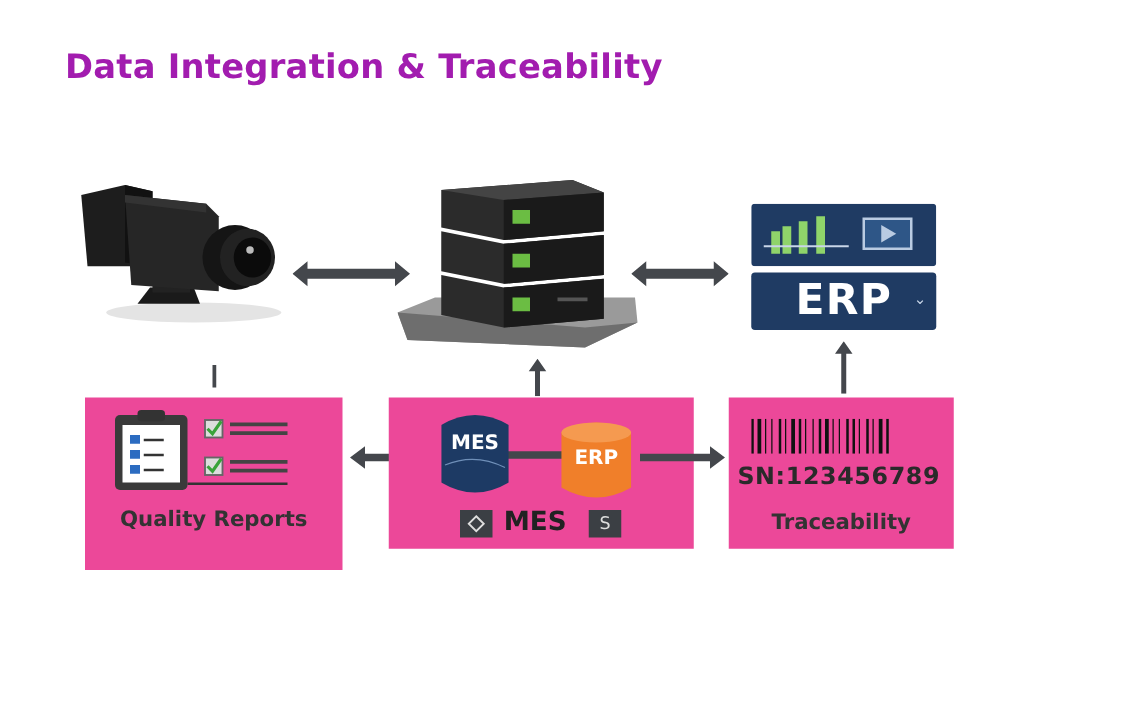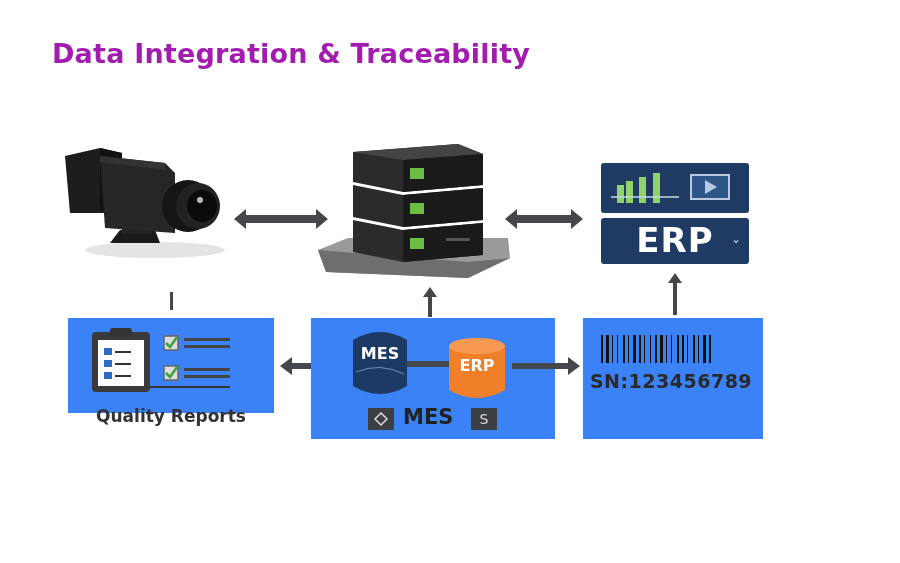--- a/index.html
+++ b/index.html
@@ -1,20 +1,20 @@
 <!DOCTYPE html>
 <html><head>
 <meta charset="utf-8">
 <style>
   html, body { margin:0; padding:0; }
   body { width:900px; height:563px; background:#ffffff; position:relative; overflow:hidden;
          font-family:"DejaVu Sans", sans-serif; }
   .title { position:absolute; left:52px; top:38px; font-size:27px; font-weight:bold; color:#a21caf; letter-spacing:0.2px; }
   .abs { position:absolute; }
-  .panel { position:absolute; background:#3b82f6; }
+  .panel { position:absolute; background:#ec4899; }
   .panel-label { position:absolute; left:0; right:0; text-align:center; font-weight:bold; color:#333; }
   svg { display:block; }
 </style>
 </head>
 <body>
 
 <div class="title">Data Integration &amp; Traceability</div>
 
 <div class="abs" style="left:60px;top:148px;">
   <svg width="170" height="115" viewBox="0 0 170 115">
@@ -93,21 +93,21 @@
     <polygon points="8,0 15,10 10,10 10,30 6,30 6,10 1,10" fill="#44474c"></polygon>
   </svg>
 </div>
 
 <div class="abs" style="left:667px;top:273px;">
   <svg width="16" height="42" viewBox="0 0 16 42">
     <polygon points="8,0 15,10 10,10 10,42 6,42 6,10 1,10" fill="#44474c"></polygon>
   </svg>
 </div>
 
-<div class="panel" style="left:68px;top:318px;width:206px;height:95px;">
+<div class="panel" style="left:68px;top:318px;width:206px;height:138px;">
   <div class="abs" style="left:22px;top:8px;">
     <svg width="145" height="70" viewBox="0 0 145 70">
       <rect x="2" y="6" width="58" height="60" rx="4" fill="#3a3a3a"></rect>
       <rect x="8" y="14" width="46" height="46" fill="#ffffff"></rect>
       <rect x="20" y="2" width="22" height="9" rx="3" fill="#333"></rect>
       <rect x="14" y="22" width="8" height="7" fill="#2c6cc1"></rect>
       <rect x="25" y="25" width="16" height="2" fill="#333"></rect>
       <rect x="14" y="34" width="8" height="7" fill="#2c6cc1"></rect>
       <rect x="25" y="37" width="16" height="2" fill="#333"></rect>
       <rect x="14" y="46" width="8" height="7" fill="#2c6cc1"></rect>
@@ -187,13 +187,14 @@
         <rect x="76" y="0" width="2" height="28" fill="#111"></rect>
         <rect x="81" y="0" width="2" height="28" fill="#111"></rect>
         <rect x="86" y="0" width="1" height="28" fill="#111"></rect>
         <rect x="92" y="0" width="2" height="28" fill="#111"></rect>
         <rect x="97" y="0" width="1" height="28" fill="#111"></rect>
         <rect x="102" y="0" width="3" height="28" fill="#111"></rect>
         <rect x="108" y="0" width="2" height="28" fill="#111"></rect>
       </svg>
   </div>
   <div class="abs" style="left:0;right:4px;top:52px;text-align:center;font-size:19px;font-weight:bold;color:#2a2a2a;letter-spacing:0.5px;">SN:123456789</div>
+  <div class="panel-label" style="top:90px;font-size:17px;">Traceability</div>
 </div>
 
 </body></html>

